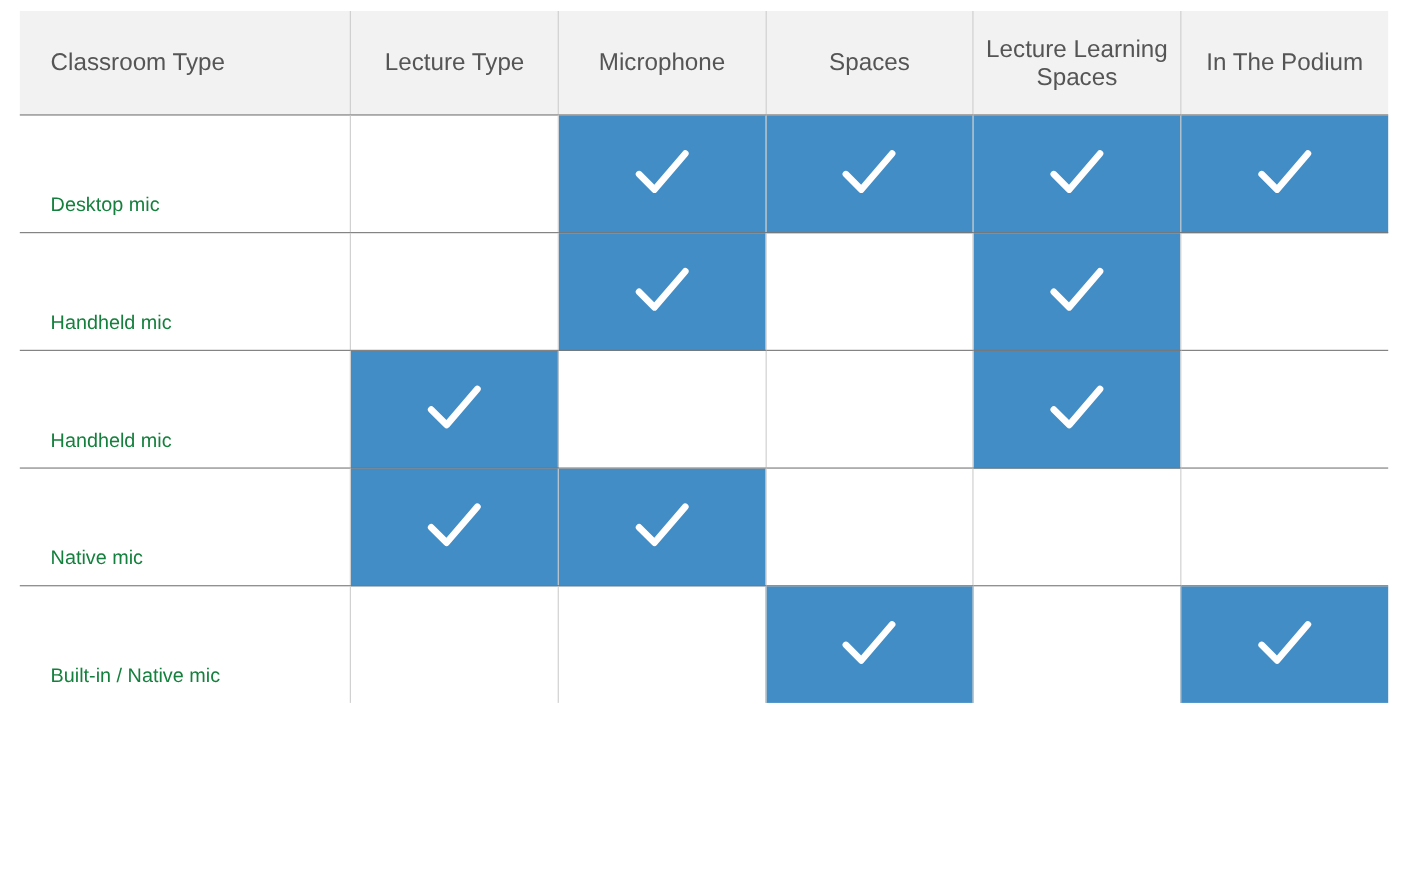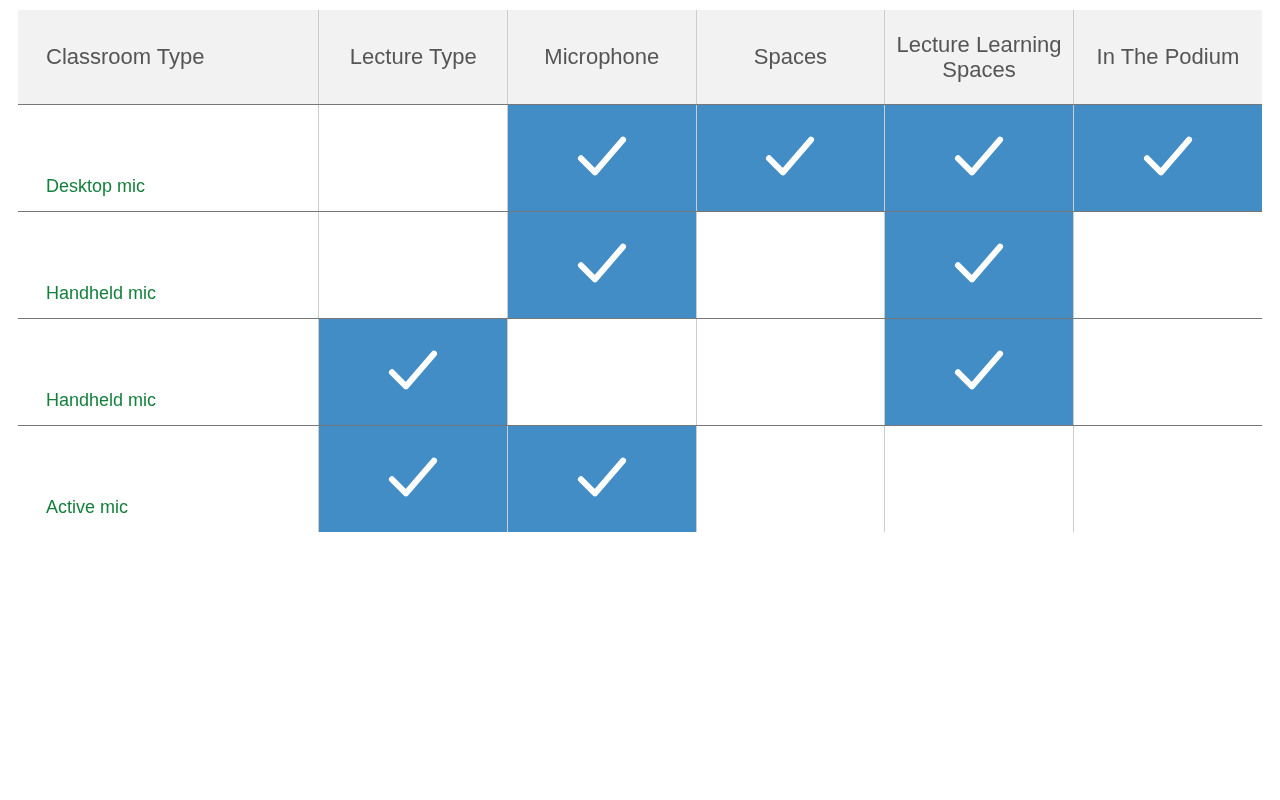--- a/index.html
+++ b/index.html
@@ -135,26 +135,38 @@
                 <path d="M3 13 L9 19 L21 5"></path>
               </svg></span></td>
           <td></td>
           <td></td>
           <td class="on"><span class="check"><svg viewBox="0 0 24 24" fill="none" stroke="#ffffff" stroke-width="2.6" stroke-linecap="round" stroke-linejoin="round">
                 <path d="M3 13 L9 19 L21 5"></path>
               </svg></span></td>
           <td></td>
         </tr>
         <tr>
-          <td class="rowlabel">Active mic</td>
+          <td class="rowlabel">Native mic</td>
           <td class="on"><span class="check"><svg viewBox="0 0 24 24" fill="none" stroke="#ffffff" stroke-width="2.6" stroke-linecap="round" stroke-linejoin="round">
                 <path d="M3 13 L9 19 L21 5"></path>
               </svg></span></td>
           <td class="on"><span class="check"><svg viewBox="0 0 24 24" fill="none" stroke="#ffffff" stroke-width="2.6" stroke-linecap="round" stroke-linejoin="round">
                 <path d="M3 13 L9 19 L21 5"></path>
               </svg></span></td>
           <td></td>
           <td></td>
           <td></td>
         </tr>
+        <tr>
+          <td class="rowlabel">Built-in / Native mic</td>
+          <td></td>
+          <td></td>
+          <td class="on"><span class="check"><svg viewBox="0 0 24 24" fill="none" stroke="#ffffff" stroke-width="2.6" stroke-linecap="round" stroke-linejoin="round">
+                <path d="M3 13 L9 19 L21 5"></path>
+              </svg></span></td>
+          <td></td>
+          <td class="on"><span class="check"><svg viewBox="0 0 24 24" fill="none" stroke="#ffffff" stroke-width="2.6" stroke-linecap="round" stroke-linejoin="round">
+                <path d="M3 13 L9 19 L21 5"></path>
+              </svg></span></td>
+        </tr>
       </tbody>
   </table>
 </div>
 
 </body></html>

